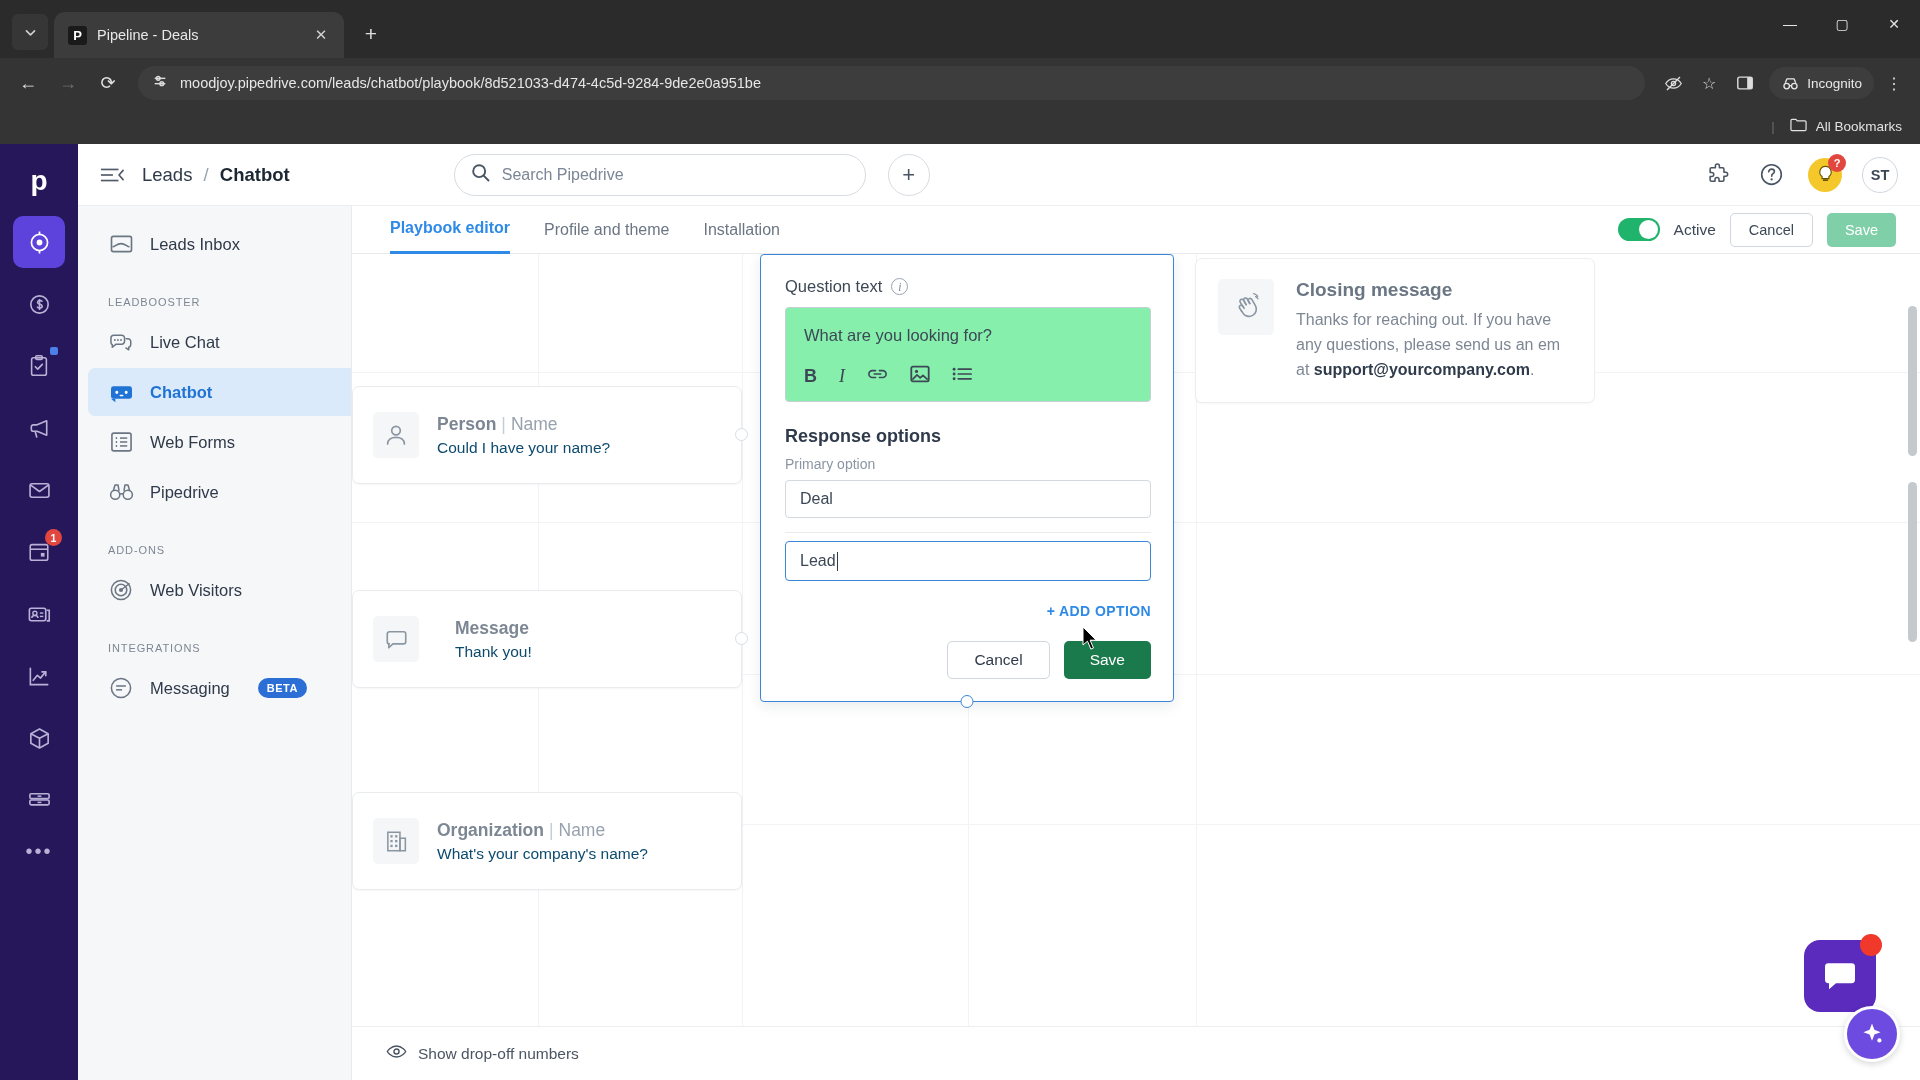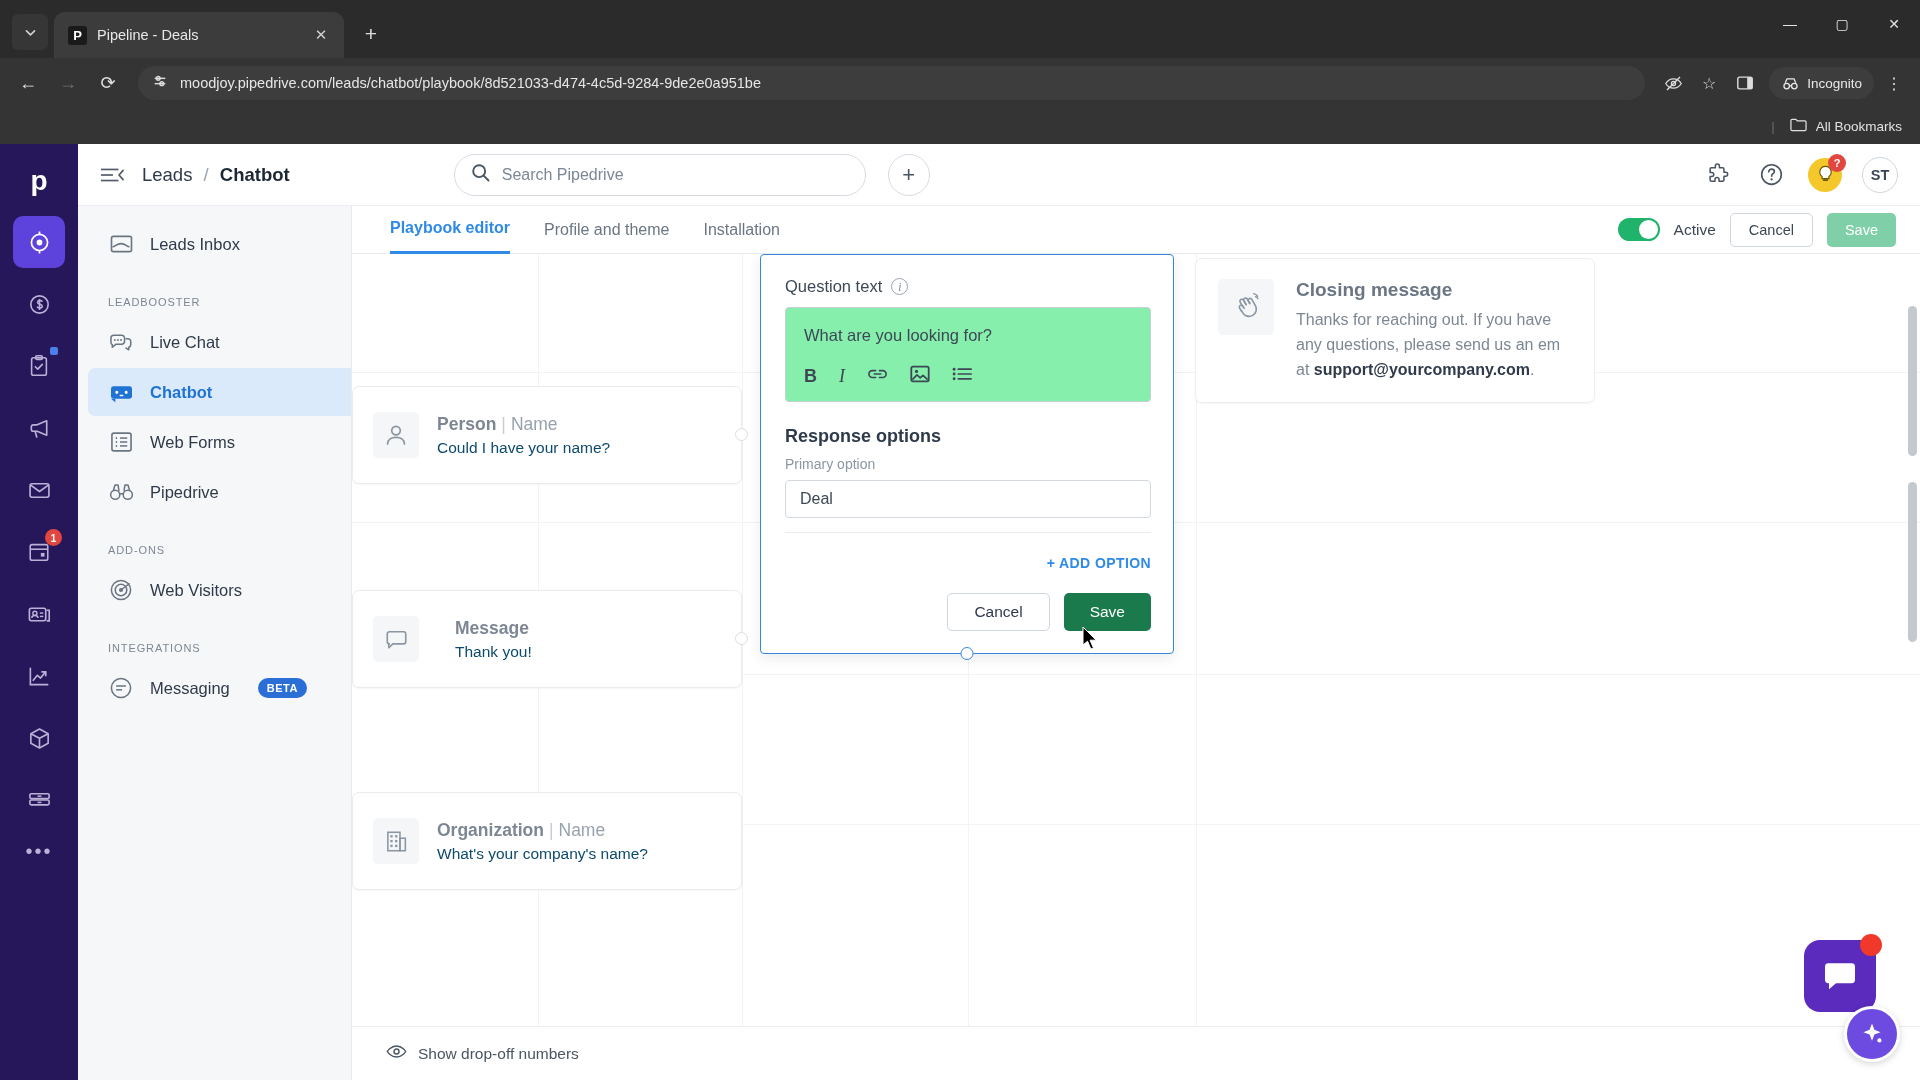--- a/index.html
+++ b/index.html
@@ -622,20 +622,24 @@
                       <line x1="6.6" y1="13" x2="20" y2="13" stroke="#3c4856" stroke-width="1.8" stroke-linecap="round"></line>
                     </svg>
                   </span>
                 </div>
               </div>
 
               <div class="sec-title">Response options</div>
               <div class="sub-label">Primary option</div>
               <div class="opt-input">Deal</div>
               <div class="opt-sep"></div>
+              <div class="opt-input focused">
+                <span>Lead</span>
+                  <span class="caret"></span>
+              </div>
               <div class="add-option">+ ADD OPTION</div>
               <div class="panel-btns">
                 <div class="btn-lg btn-cancel">Cancel</div>
                 <div class="btn-lg btn-save">Save</div>
               </div>
               <span class="panel-anchor"></span>
             </div>
 
             <div class="rcard" style="left:843px; top:4px; width:400px;">
               <span class="rcard-ico">

